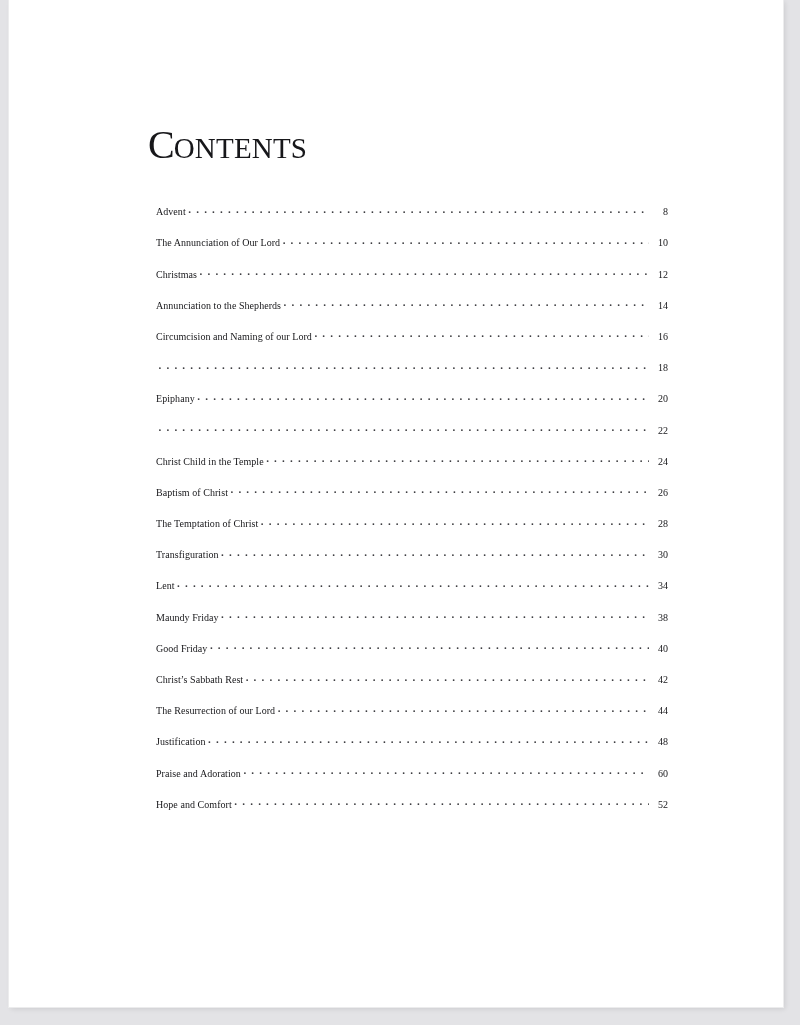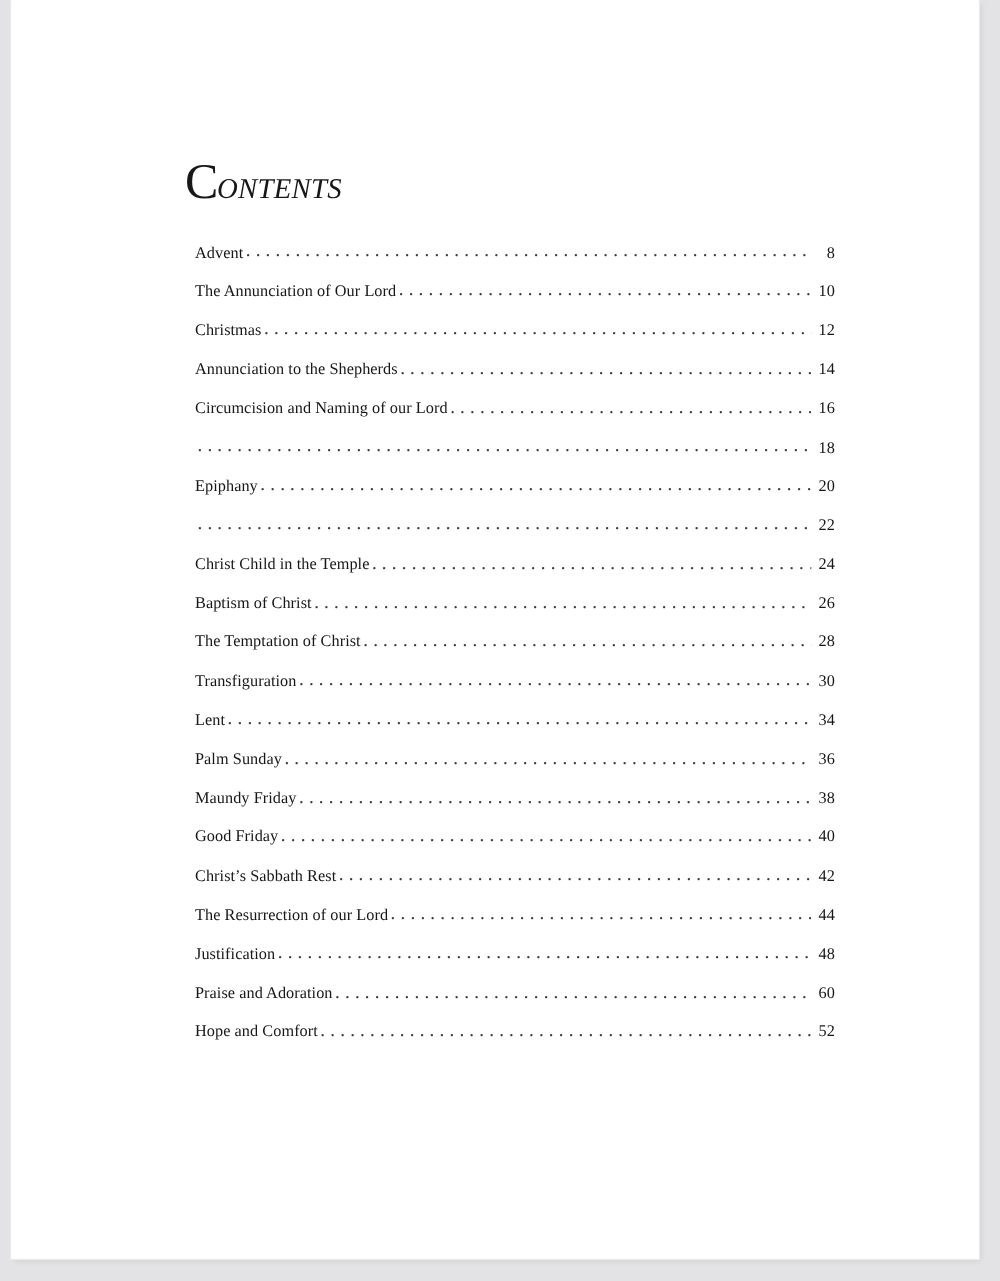--- a/index.html
+++ b/index.html
@@ -42,39 +42,38 @@
     font-family: "Liberation Serif", "DejaVu Serif", serif;
     font-weight: 400;
     line-height: 1;
     white-space: nowrap;
   }
   .toc-title .cap-initial {
     font-size: 40px;
     letter-spacing: -1px;
   }
   .toc-title .cap-rest {
-    font-size: 23px;
+    font-size: 29px;
     letter-spacing: 0.2px;
-    font-style: italic;
   }
 
   
   .toc-list {
     position: absolute;
     left: 147px;
     top: 186px;
     width: 512px;
   }
 
   .toc-entry {
     position: relative;
     display: flex;
-    align-items: center;
+    align-items: flex-end;
     height: 31.2px;
-    font-size: 13px;
+    font-size: 10px;
     color: #17171a;
     letter-spacing: 0.05px;
   }
 
   .toc-entry .entry-title {
     white-space: nowrap;
     flex: 0 0 auto;
   }
 
   .toc-entry .entry-leader {
@@ -165,25 +164,20 @@
           <span class="entry-title">Transfiguration</span>
           <span class="entry-leader"></span>
           <span class="entry-page">30</span>
         </div>
         <div class="toc-entry">
           <span class="entry-title">Lent</span>
           <span class="entry-leader"></span>
           <span class="entry-page">34</span>
         </div>
         <div class="toc-entry">
-          <span class="entry-title">Palm Sunday</span>
-          <span class="entry-leader"></span>
-          <span class="entry-page">36</span>
-        </div>
-        <div class="toc-entry">
           <span class="entry-title">Maundy Friday</span>
           <span class="entry-leader"></span>
           <span class="entry-page">38</span>
         </div>
         <div class="toc-entry">
           <span class="entry-title">Good Friday</span>
           <span class="entry-leader"></span>
           <span class="entry-page">40</span>
         </div>
         <div class="toc-entry">

